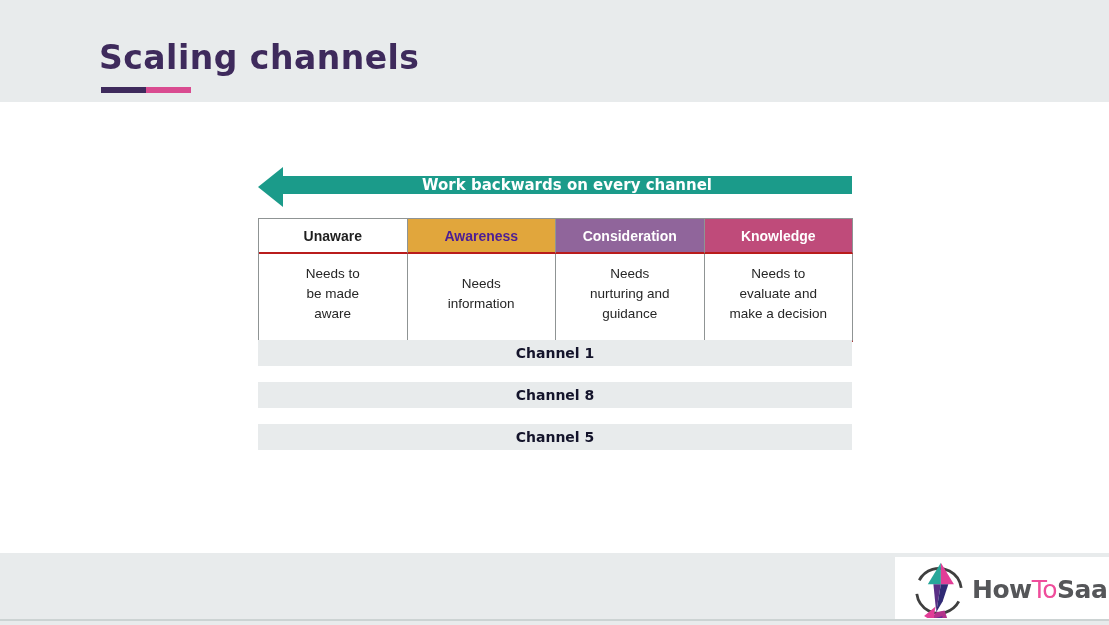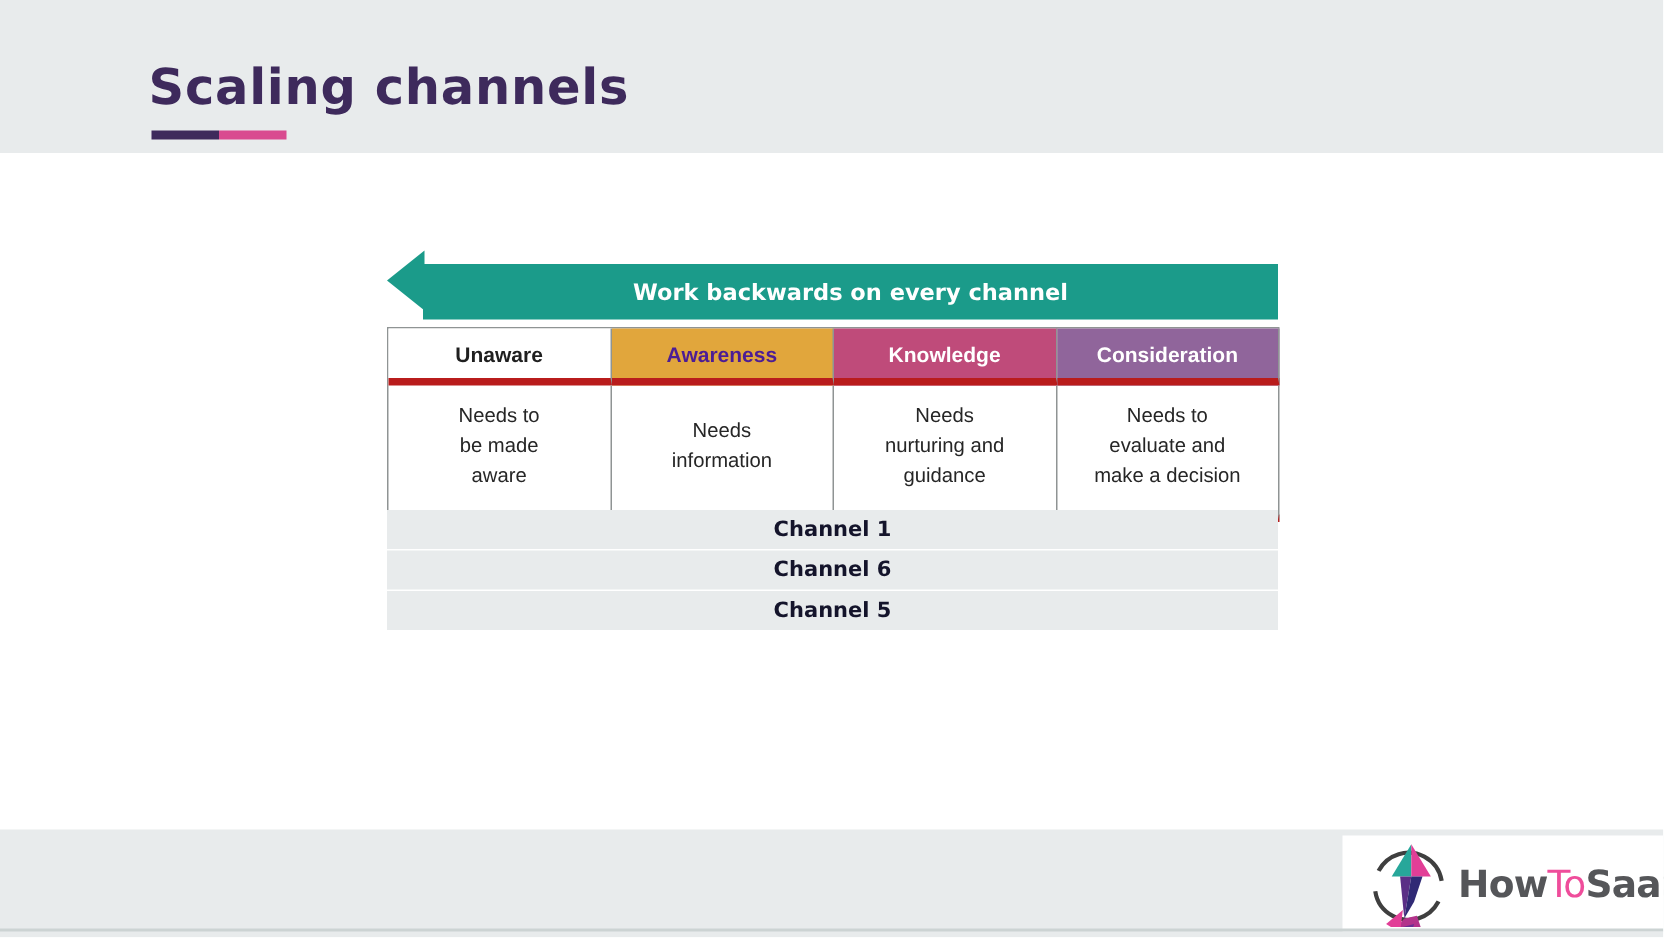--- a/index.html
+++ b/index.html
@@ -17,47 +17,47 @@
   .title-underline{position:absolute;left:101px;top:87px;width:90px;height:6px;display:flex;}
   .title-underline .seg{flex:1;height:100%;}
   
   .arrow{position:absolute;left:258px;top:167px;width:594px;height:41px;}
   .arrow-tip{
     position:absolute;left:0;top:0;width:0;height:0;
     border-top:20.5px solid transparent;border-bottom:20.5px solid transparent;
     border-right:25px solid #1b9b8a;
   }
   .arrow-body{
-    position:absolute;left:24px;right:0;top:9px;height:37px;background:#1b9b8a;
+    position:absolute;left:24px;right:0;top:9px;height:18px;background:#1b9b8a;
     display:flex;align-items:center;justify-content:center;
   }
   .arrow-label{
     font-family:"DejaVu Sans",sans-serif;font-weight:bold;font-size:15px;color:#ffffff;
     white-space:nowrap;
   }
   
   .funnel-table{
     position:absolute;left:258px;top:218px;width:594px;
     display:grid;grid-template-columns:repeat(4,1fr);
     border-top:1px solid #8f9494;border-left:1px solid #8f9494;
     background:#ffffff;
   }
   .funnel-cell{
-    border-right:1px solid #8f9494;border-bottom:5px solid #b91c1c;
+    border-right:1px solid #8f9494;border-bottom:2px solid #b91c1c;
     display:flex;align-items:center;justify-content:center;text-align:center;
   }
   .funnel-head{height:33px;font-weight:bold;font-size:14px;}
   .funnel-need{
     height:80px;font-size:13.5px;line-height:20px;color:#262626;
     white-space:pre-line;padding-bottom:6px;
   }
   
   .channels{
     position:absolute;left:258px;top:340px;width:594px;
-    display:flex;flex-direction:column;gap:1px;
+    display:flex;flex-direction:column;gap:16px;
   }
   .channel-row{
     height:26px;background:#e8ebec;display:flex;align-items:center;justify-content:center;
     font-family:"DejaVu Sans",sans-serif;font-weight:bold;font-size:14px;color:#14142b;
   }
   
   .footer-band{position:absolute;left:0;top:553px;width:100%;height:72px;background:#e8ebec;}
   .footer-line{position:absolute;left:0;top:66px;width:100%;height:2px;background:#ccd3d3;}
   .logo-card{
     position:absolute;left:895px;top:4px;width:214px;height:64px;background:#ffffff;
@@ -86,39 +86,39 @@
   <div class="arrow">
     <span class="arrow-tip"></span>
     <span class="arrow-body">
       <span class="arrow-label">Work backwards on every channel</span>
     </span>
   </div>
 
   <div class="funnel-table">
     <div class="funnel-cell funnel-head" style="background: rgb(255, 255, 255); color: rgb(31, 31, 31);">Unaware</div>
     <div class="funnel-cell funnel-head" style="background: rgb(225, 166, 60); color: #4c1d95;">Awareness</div>
+    <div class="funnel-cell funnel-head" style="background: rgb(144, 101, 155); color: rgb(255, 255, 255);">Consideration</div>
     <div class="funnel-cell funnel-head" style="background: rgb(191, 75, 122); color: rgb(255, 255, 255);">Knowledge</div>
-    <div class="funnel-cell funnel-head" style="background: rgb(144, 101, 155); color: rgb(255, 255, 255);">Consideration</div>
 
     <div class="funnel-cell funnel-need">Needs to
 be made
 aware</div>
     <div class="funnel-cell funnel-need">Needs
 information</div>
     <div class="funnel-cell funnel-need">Needs
 nurturing and
 guidance</div>
     <div class="funnel-cell funnel-need">Needs to
 evaluate and
 make a decision</div>
   </div>
 
   <div class="channels">
     <div class="channel-row">Channel 1</div>
-    <div class="channel-row">Channel 6</div>
+    <div class="channel-row">Channel 8</div>
     <div class="channel-row">Channel 5</div>
   </div>
 
   <footer class="footer-band">
     <div class="logo-card">
       <svg class="logo-icon" width="56" height="58" viewBox="0 0 60 62" xmlns="http://www.w3.org/2000/svg">
         <circle cx="30" cy="33" r="24" fill="none" stroke="#3f3f3f" stroke-width="3" stroke-dasharray="60 15" transform="rotate(28 30 33)"></circle>
         <polygon points="32,3 18,26 32,26" fill="#27a79a"></polygon>
         <polygon points="32,3 46,26 32,26" fill="#e23e97"></polygon>
         <polygon points="24,26 32,26 27,56" fill="#5a2f86"></polygon>

